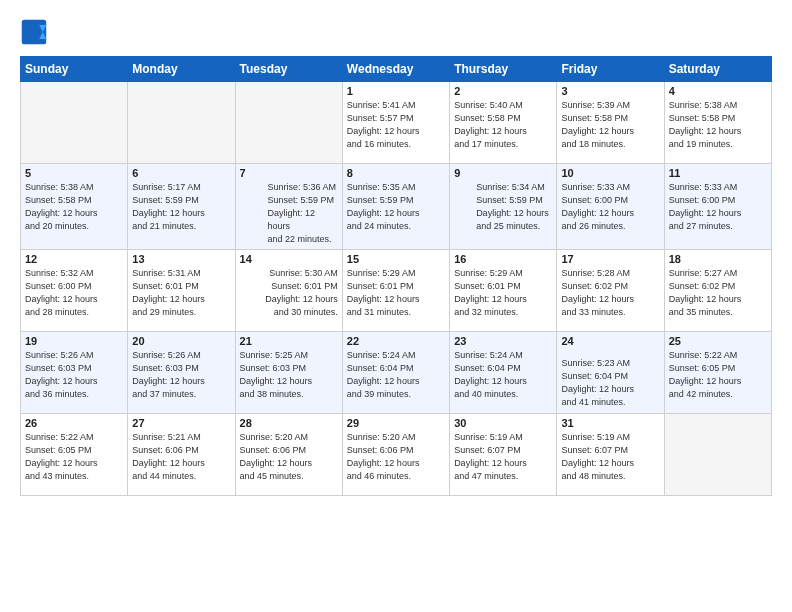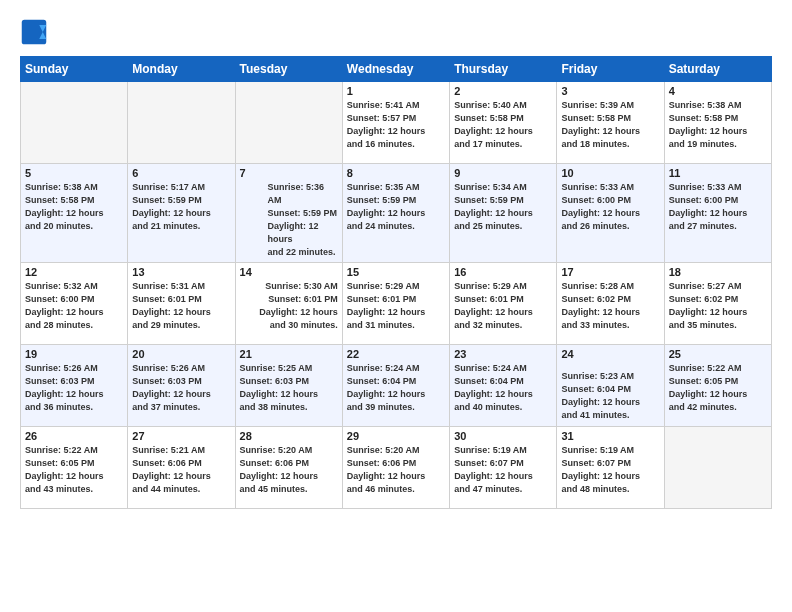--- a/index.html
+++ b/index.html
@@ -82,21 +82,20 @@
     .day-num {
       font-size: 11px;
       font-weight: bold;
       margin-bottom: 2px;
       display: block;
     }
     .day-info {
       font-size: 9px;
       line-height: 1.45;
       color: #333;
-      font-weight: bold;
     }
     tr:nth-child(odd) td:not(.empty) {
       background: #fff;
     }
     tr:nth-child(even) td:not(.empty) {
       background: #f0f4ff;
     }
   </style>
 </head>
 <body>
@@ -190,21 +189,21 @@
           </td>
           <td>
             <span class="day-num">8</span>
             <div class="day-info" style="white-space: pre-line;">Sunrise: 5:35 AM
 Sunset: 5:59 PM
 Daylight: 12 hours
 and 24 minutes.</div>
           </td>
           <td>
             <span class="day-num">9</span>
-            <div class="day-info" style="white-space: pre-line;">Sunrise: 5:34 AM
+            <div class="day-info" style="white-space: pre-line; margin-left: 22px;">Sunrise: 5:34 AM
 Sunset: 5:59 PM
 Daylight: 12 hours
 and 25 minutes.</div>
           </td>
           <td>
             <span class="day-num">10</span>
             <div class="day-info" style="white-space: pre-line;">Sunrise: 5:33 AM
 Sunset: 6:00 PM
 Daylight: 12 hours
 and 26 minutes.</div>

